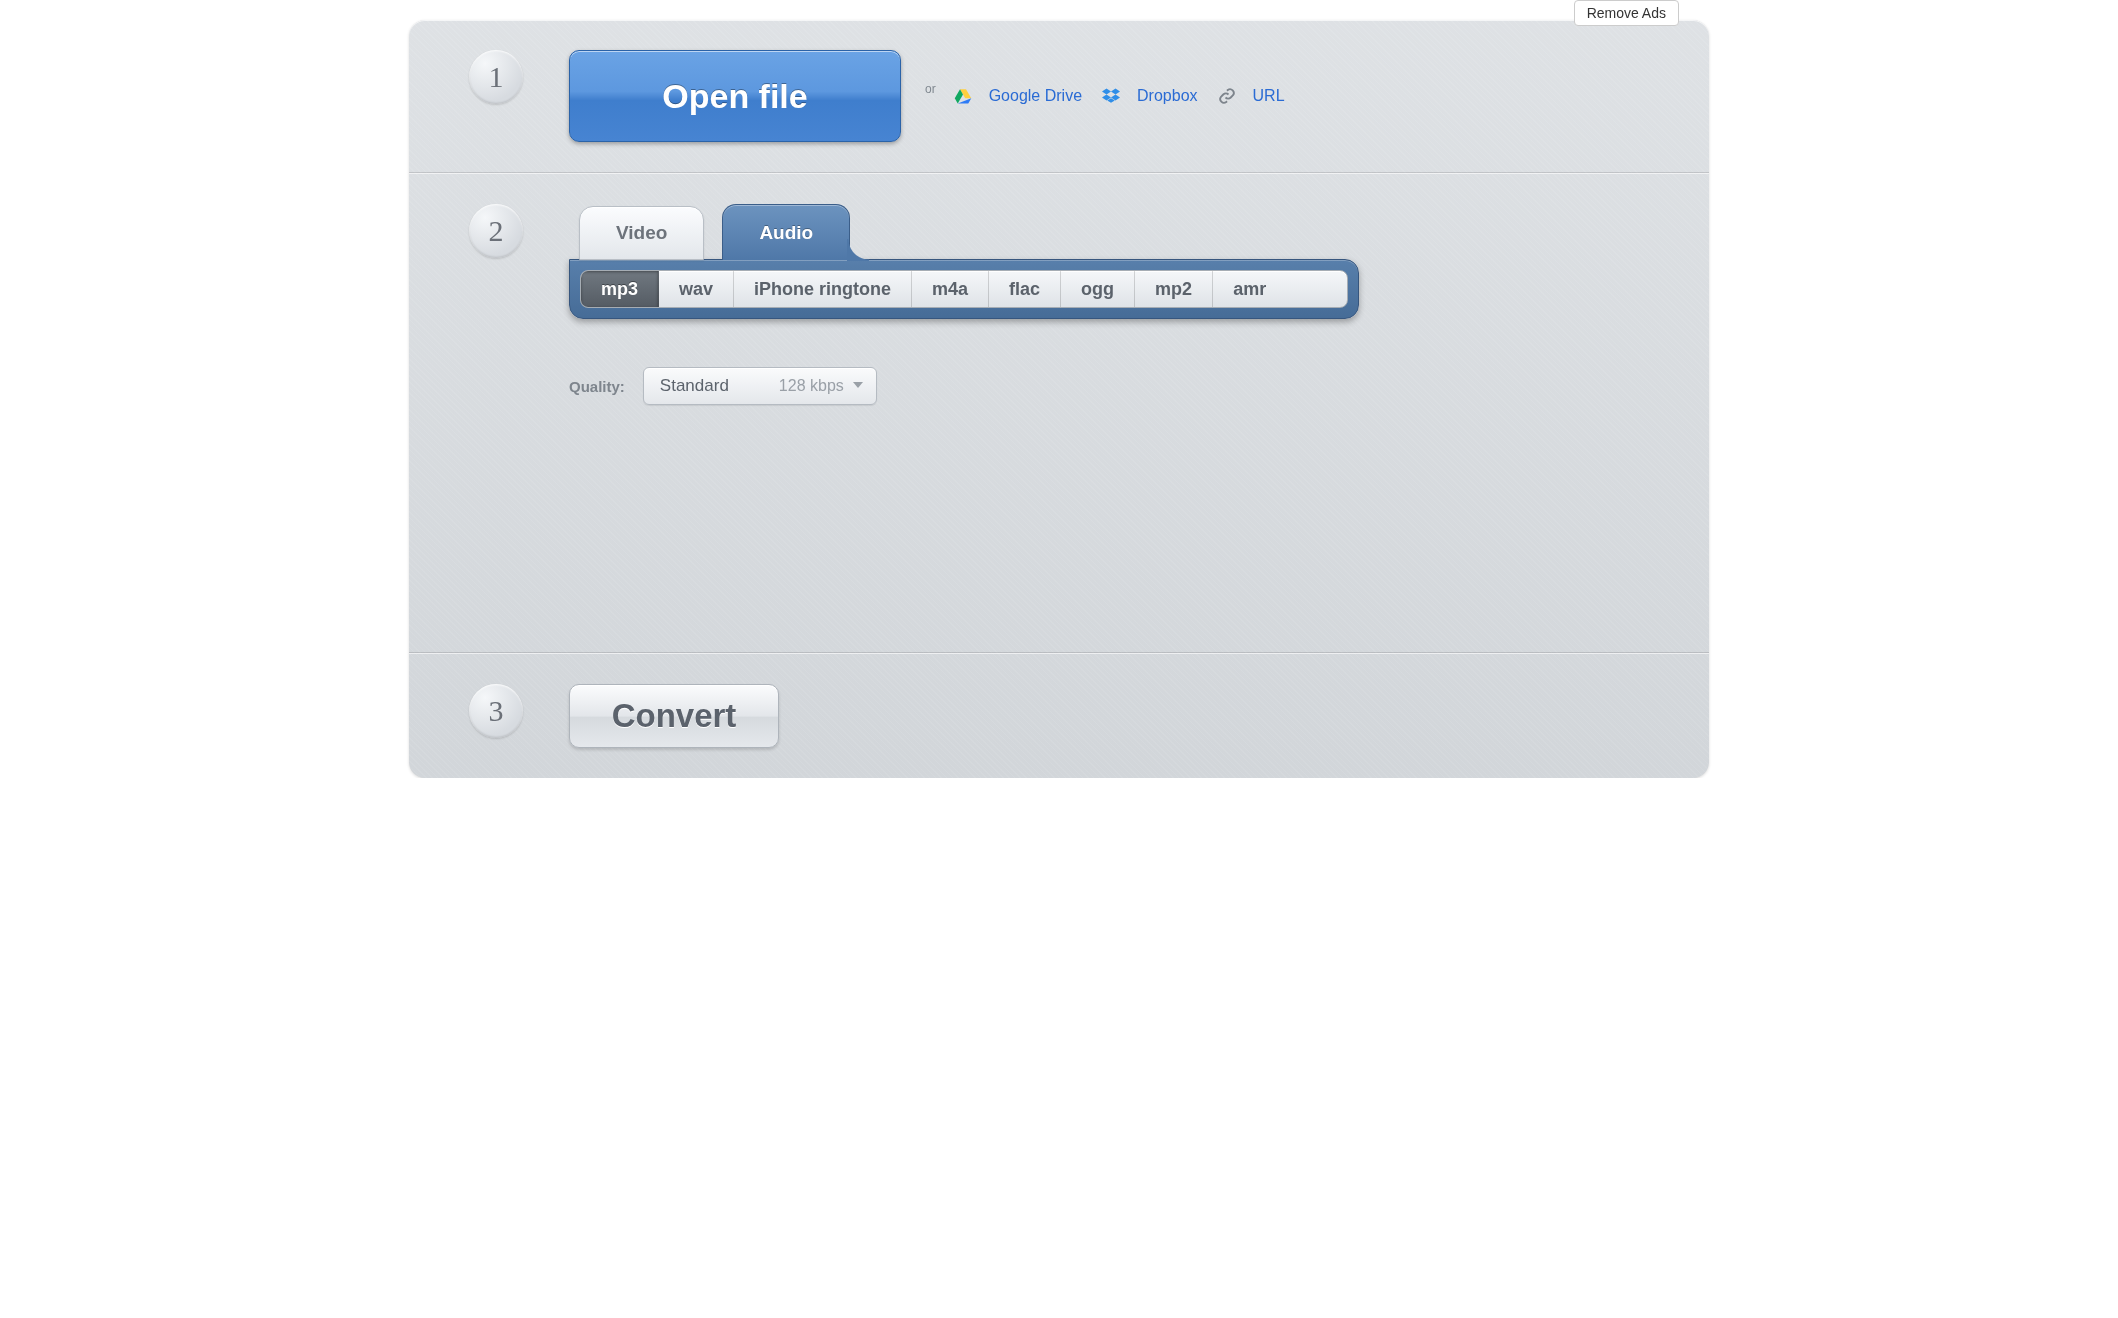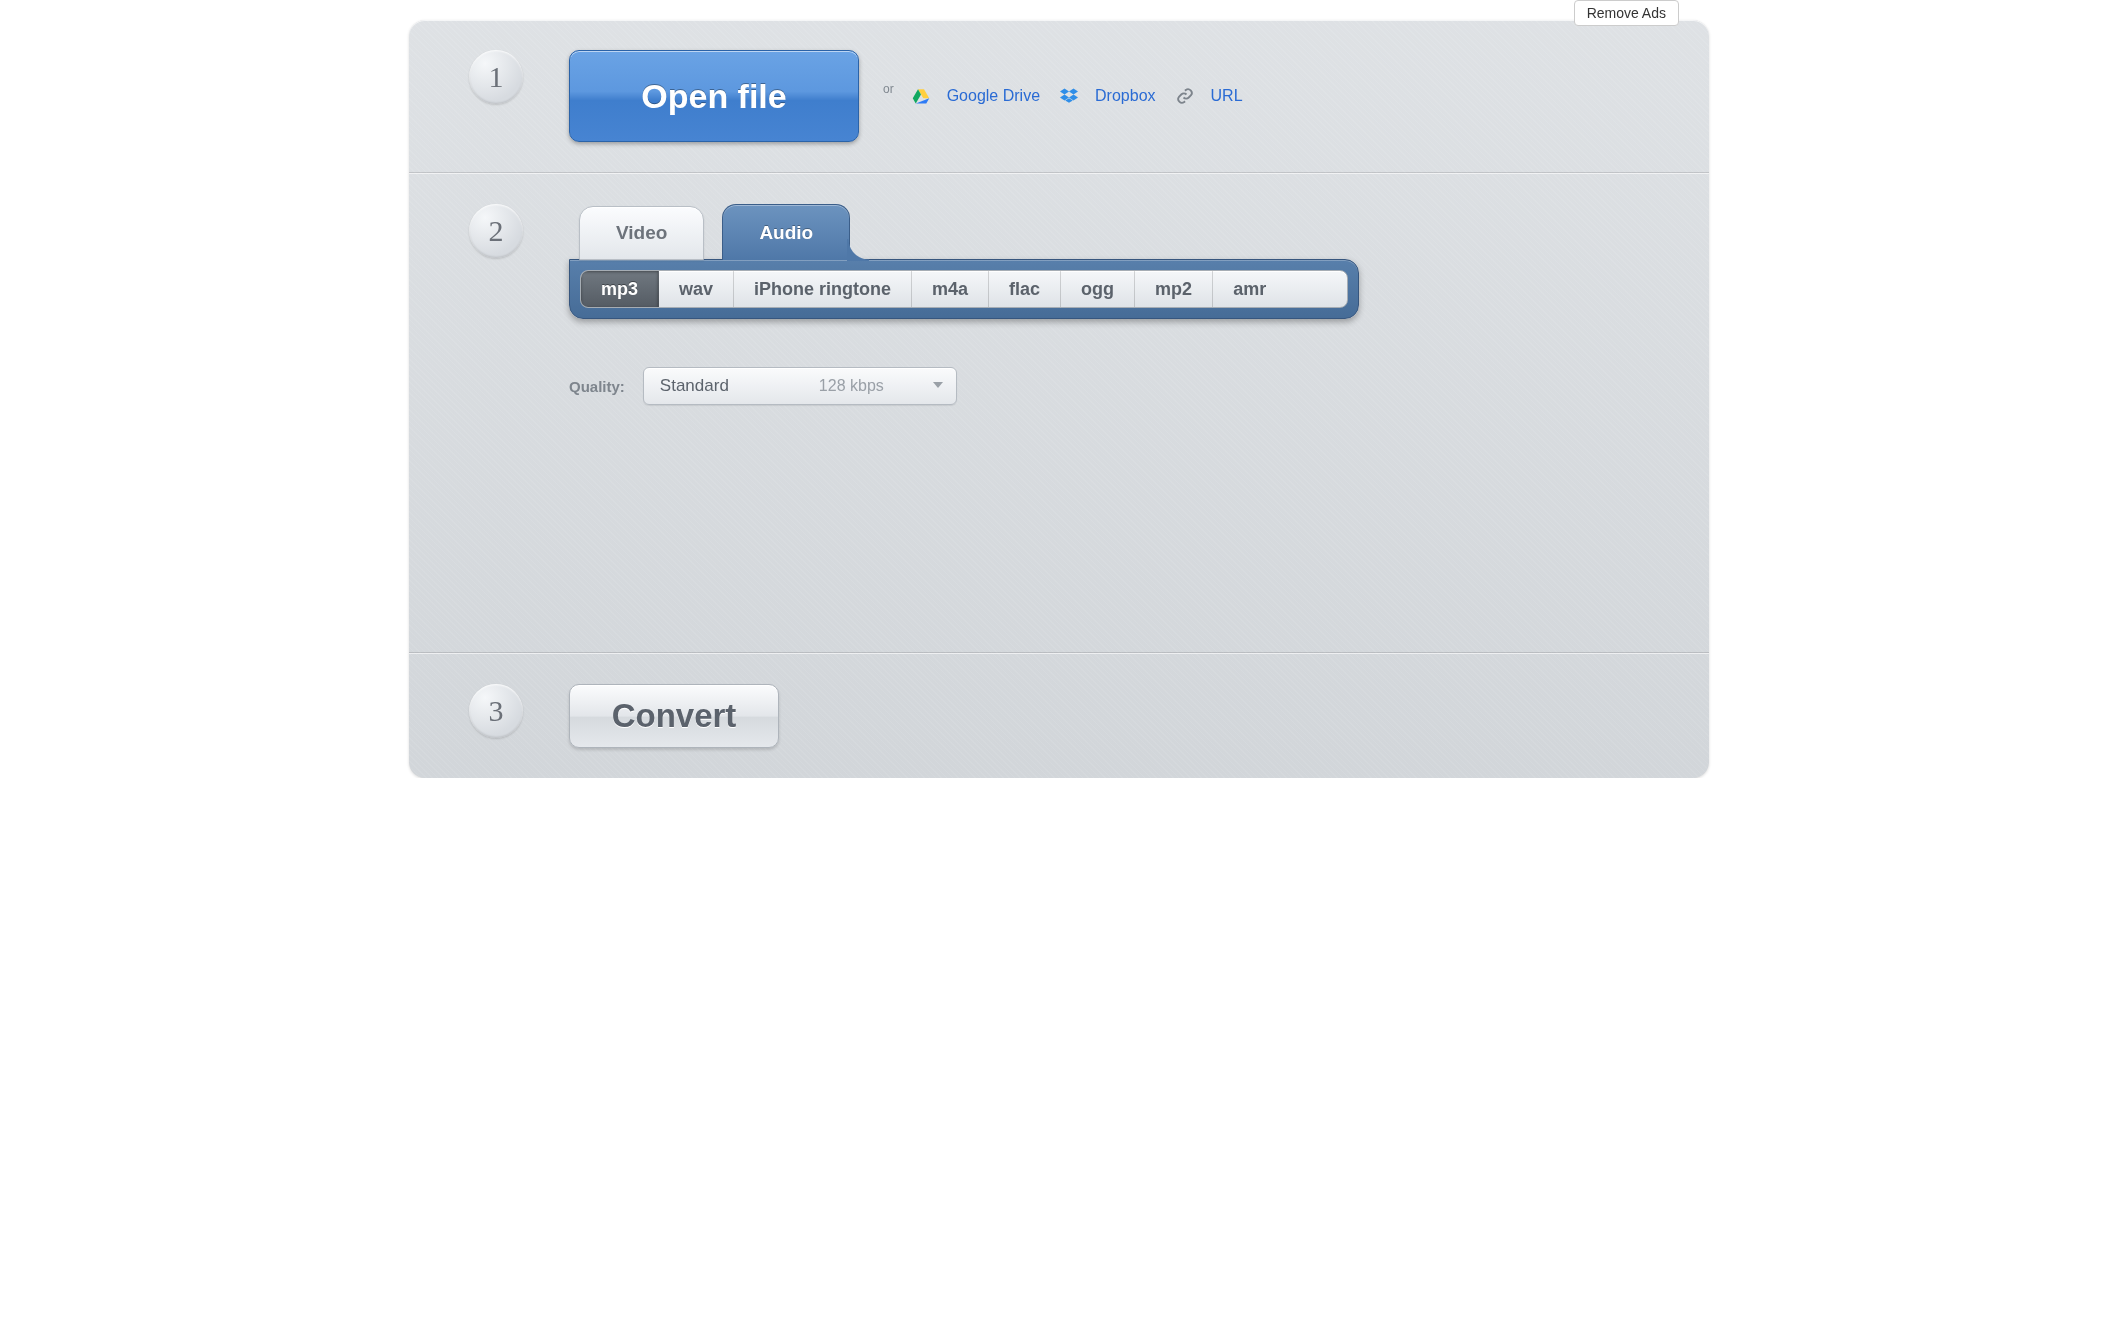--- a/index.html
+++ b/index.html
@@ -60,21 +60,21 @@
     font-size: 30px;
     color: #6b7078;
     font-weight: normal;
   }
   
   .open-file-row {
     display: flex;
     align-items: center;
   }
   .open-file-btn {
-    width: 290px;
+    width: 332px;
     height: 92px;
     border-radius: 10px;
     border: 1px solid #2b63a8;
     background: linear-gradient(to bottom, #6aa3e5 0%, #5d98df 45%, #3f7ecd 55%, #4784d2 100%);
     box-shadow: inset 0 1px 0 rgba(255,255,255,.55), 0 2px 4px rgba(0,0,0,.3);
     color: #fff;
     font-size: 34px;
     font-weight: bold;
     text-shadow: 0 -1px 0 rgba(0,0,0,.35);
     cursor: pointer;
@@ -195,21 +195,20 @@
   .quality-select {
     display: inline-flex;
     align-items: center;
     height: 38px;
     padding: 0 12px 0 16px;
     background: linear-gradient(to bottom, #fafbfc, #e4e7eb);
     border: 1px solid #b5bbc2;
     border-radius: 6px;
     box-shadow: inset 0 1px 0 #fff, 0 1px 1px rgba(0,0,0,.08);
     cursor: pointer;
-    gap: 40px;
     color: #5c636c;
     font-size: 17px;
   }
   .quality-select .q-rate { color: #9aa0a7; font-size: 16px; margin-left: 50px; }
   .quality-select .chev { margin-left: 8px; }
   
   .step-3 { border-top: 1px solid rgba(255,255,255,.6); }
   .convert-btn {
     width: 210px;
     height: 64px;

